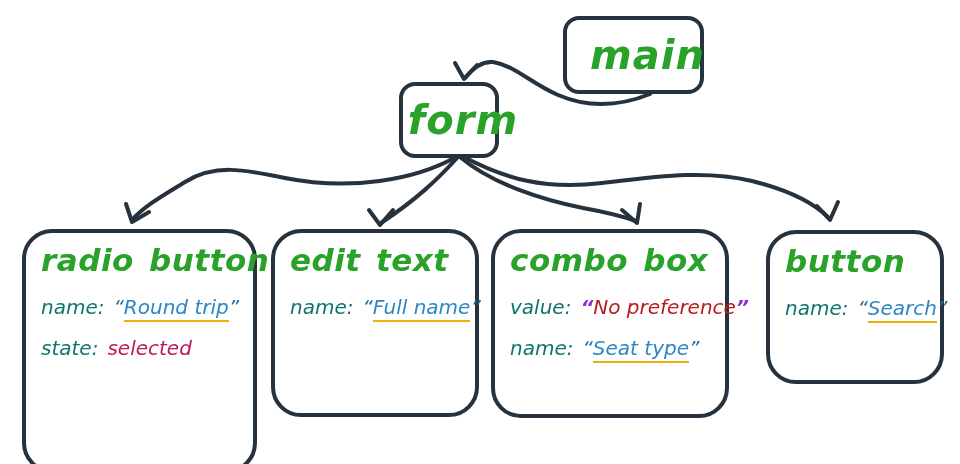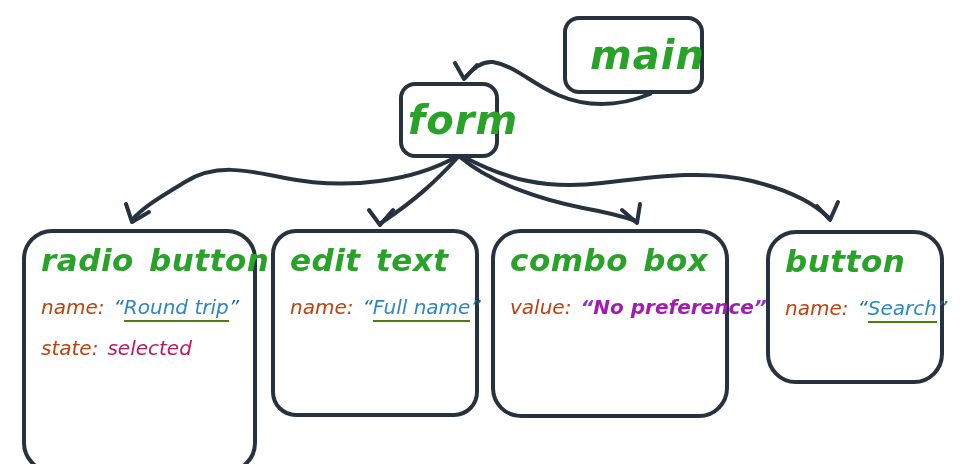--- a/index.html
+++ b/index.html
@@ -12,41 +12,41 @@
 
   .node {
     position:absolute; background:#ffffff; border:4px solid #26323e;
     box-sizing:border-box;
   }
   .node-top { border-radius:16px; display:flex; align-items:center; justify-content:center;padding-left:28px; }
   #node-main   { left:563px; top:16px;  width:141px; height:78px; }
   #node-form   { left:399px; top:82px;  width:100px; height:76px; }
   .node-child  { border-radius:30px; padding:10px 12px 0 15px; }
   #node-radio  { left:22px;  top:229px; width:235px; height:244px; }
-  #node-edit   { left:271px; top:229px; width:208px; height:188px;border-radius:25px; }
+  #node-edit   { left:271px; top:229px; width:208px; height:188px; }
   #node-combo  { left:491px; top:229px; width:238px; height:189px; }
   #node-button { left:766px; top:230px; width:178px; height:154px; }
 
   .node-label {
     font-size:40px; font-style:italic; font-weight:bold; color:#28a228;
     letter-spacing:1px;
   }
   .node-title {
     font-size:31px; font-style:italic; font-weight:bold; color:#28a228;
     line-height:1.15; white-space:nowrap; letter-spacing:0.5px; word-spacing:4px;
   }
   .prop-row {
     font-size:20px; font-style:italic; color:#26323e;
     margin-top:15px; line-height:1.3; white-space:nowrap;
   }
-  .pkey { color:#c2410c; margin-right:9px; }
+  .pkey { color:#0f766e; margin-right:9px; }
   .qb { color:#1f6c9c; }
   .qp { color:#8c2fd4; font-weight:bold; }
-  .v-name  { color:#2d87c5; border-bottom:2px solid #4d7c0f; padding-bottom:1px; }
-  .v-value { color:#a21caf; font-weight:bold; }
+  .v-name  { color:#2d87c5; border-bottom:2px solid #eab308; padding-bottom:1px; }
+  .v-value { color:#b91c1c; font-weight:normal; }
   .v-state { color:#be185d; }
 </style>
 </head>
 <body>
 
 <div class="canvas">
 
   <svg class="edges" viewBox="0 0 960 464" aria-hidden="true">
     <path d="M 650 94 C 618 107, 586 107, 558 95 C 530 83, 516 66, 493 62 C 483 61, 473 68, 465 78"></path>
     <path d="M 455 63 L 464 79 L 477 65"></path>
@@ -87,20 +87,23 @@
     <div class="prop-row">
       <span class="pkey">name:</span><span class="qb">“</span><span class="v-name">Full name</span><span class="qb">”</span>
     </div>
   </div>
 
   <div class="node node-child" id="node-combo">
     <div class="node-title">combo box</div>
     <div class="prop-row">
       <span class="pkey">value:</span><span class="qp">“</span><span class="v-value">No preference</span><span class="qp">”</span>
     </div>
+    <div class="prop-row">
+      <span class="pkey">name:</span><span class="qb">“</span><span class="v-name">Seat type</span><span class="qb">”</span>
+    </div>
   </div>
 
   <div class="node node-child" id="node-button">
     <div class="node-title">button</div>
     <div class="prop-row">
       <span class="pkey">name:</span><span class="qb">“</span><span class="v-name">Search</span><span class="qb">”</span>
     </div>
   </div>
 
 </div>

